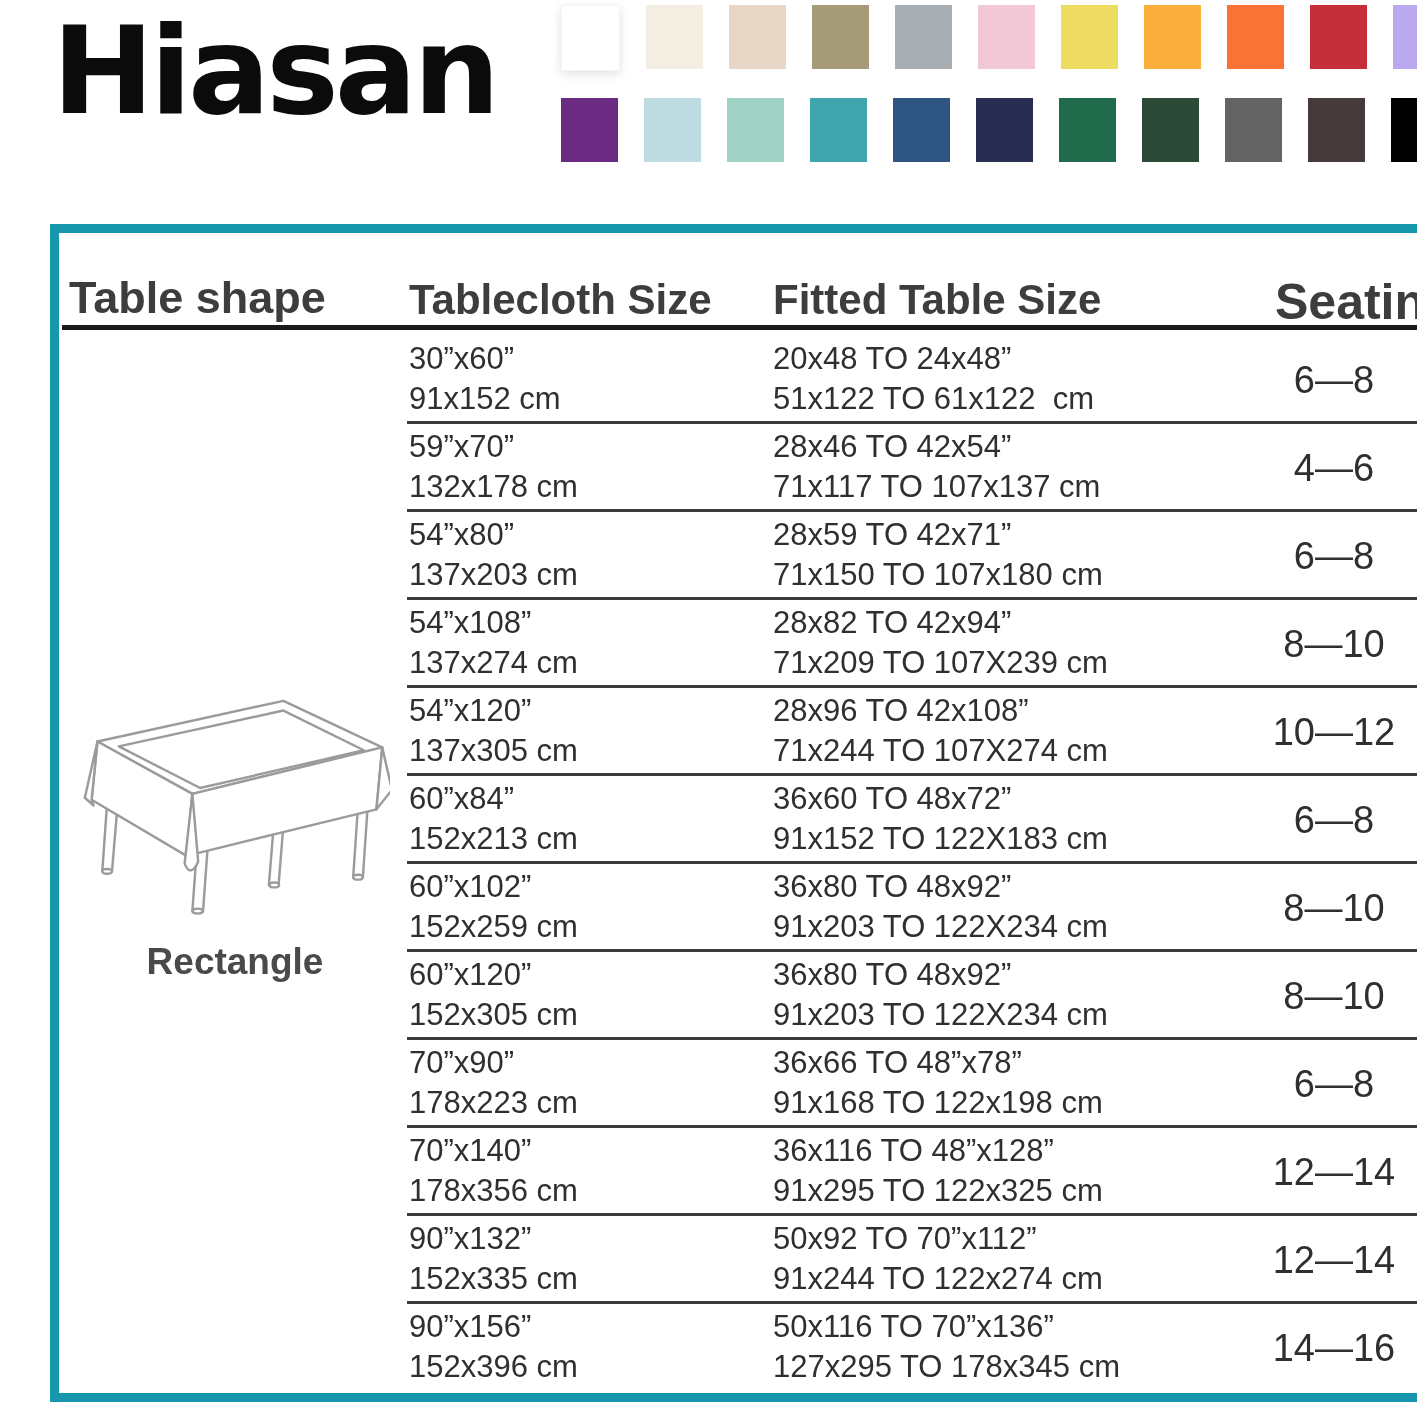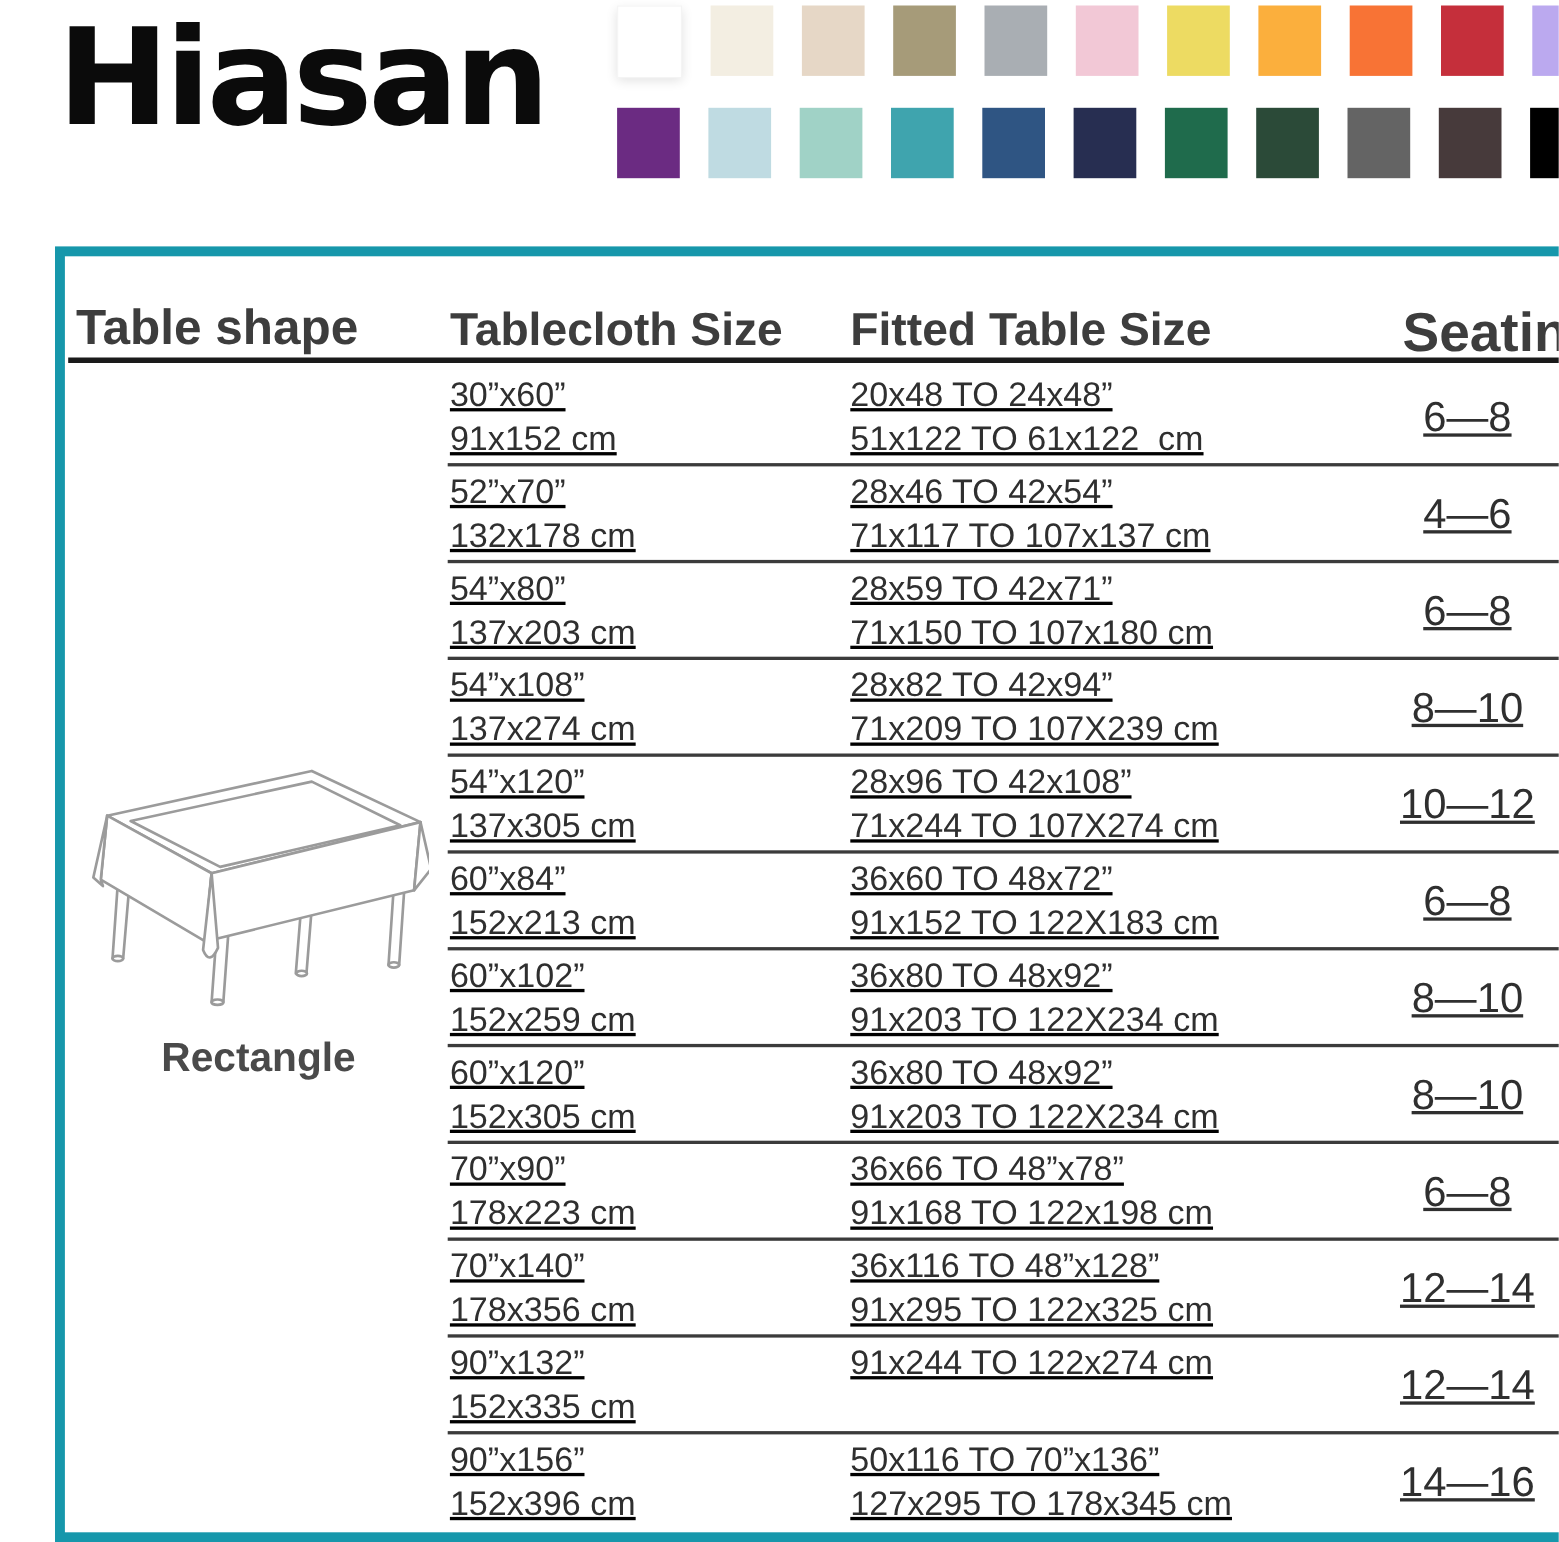--- a/index.html
+++ b/index.html
@@ -34,21 +34,21 @@
   .header-rule{
     position:absolute;left:3px;top:92px;width:1372px;height:5px;
     background:#1a1a1a;
   }
   
   .rows{position:absolute;left:0;top:103px;width:100%;}
   .row{position:relative;height:88px;}
   .row:not(:last-child)::after{
     content:"";position:absolute;left:348px;right:8px;bottom:0;height:3px;background:#3b3b3b;
   }
-  .cell{position:absolute;top:3px;text-decoration:underline;}
+  .cell{position:absolute;top:3px;}
   .cell .l1,.cell .l2{font-size:31px;color:#2f2f2f;line-height:40px;white-space:pre;}
   .cell.cloth{left:350px;}
   .cell.fitted{left:714px;}
   .cell.seat{
     left:1165px;top:0;width:220px;height:100%;
     display:flex;align-items:center;justify-content:center;
     font-size:38px;color:#2f2f2f;
   }
   
   .shape{position:absolute;left:10px;top:458px;width:332px;text-align:center;}
@@ -134,21 +134,21 @@
     </div>
     <div class="cell fitted">
       <div class="l1">20x48 TO 24x48”</div>
       <div class="l2">51x122 TO 61x122  cm</div>
     </div>
     <div class="cell seat">6—8</div>
   </div>
 
   <div class="row">
     <div class="cell cloth">
-      <div class="l1">52”x70”</div>
+      <div class="l1">59”x70”</div>
       <div class="l2">132x178 cm</div>
     </div>
     <div class="cell fitted">
       <div class="l1">28x46 TO 42x54”</div>
       <div class="l2">71x117 TO 107x137 cm</div>
     </div>
     <div class="cell seat">4—6</div>
   </div>
 
   <div class="row">
@@ -246,20 +246,21 @@
     </div>
     <div class="cell seat">12—14</div>
   </div>
 
   <div class="row">
     <div class="cell cloth">
       <div class="l1">90”x132”</div>
       <div class="l2">152x335 cm</div>
     </div>
     <div class="cell fitted">
+      <div class="l1">50x92 TO 70”x112”</div>
       <div class="l2">91x244 TO 122x274 cm</div>
     </div>
     <div class="cell seat">12—14</div>
   </div>
 
   <div class="row">
     <div class="cell cloth">
       <div class="l1">90”x156”</div>
       <div class="l2">152x396 cm</div>
     </div>

